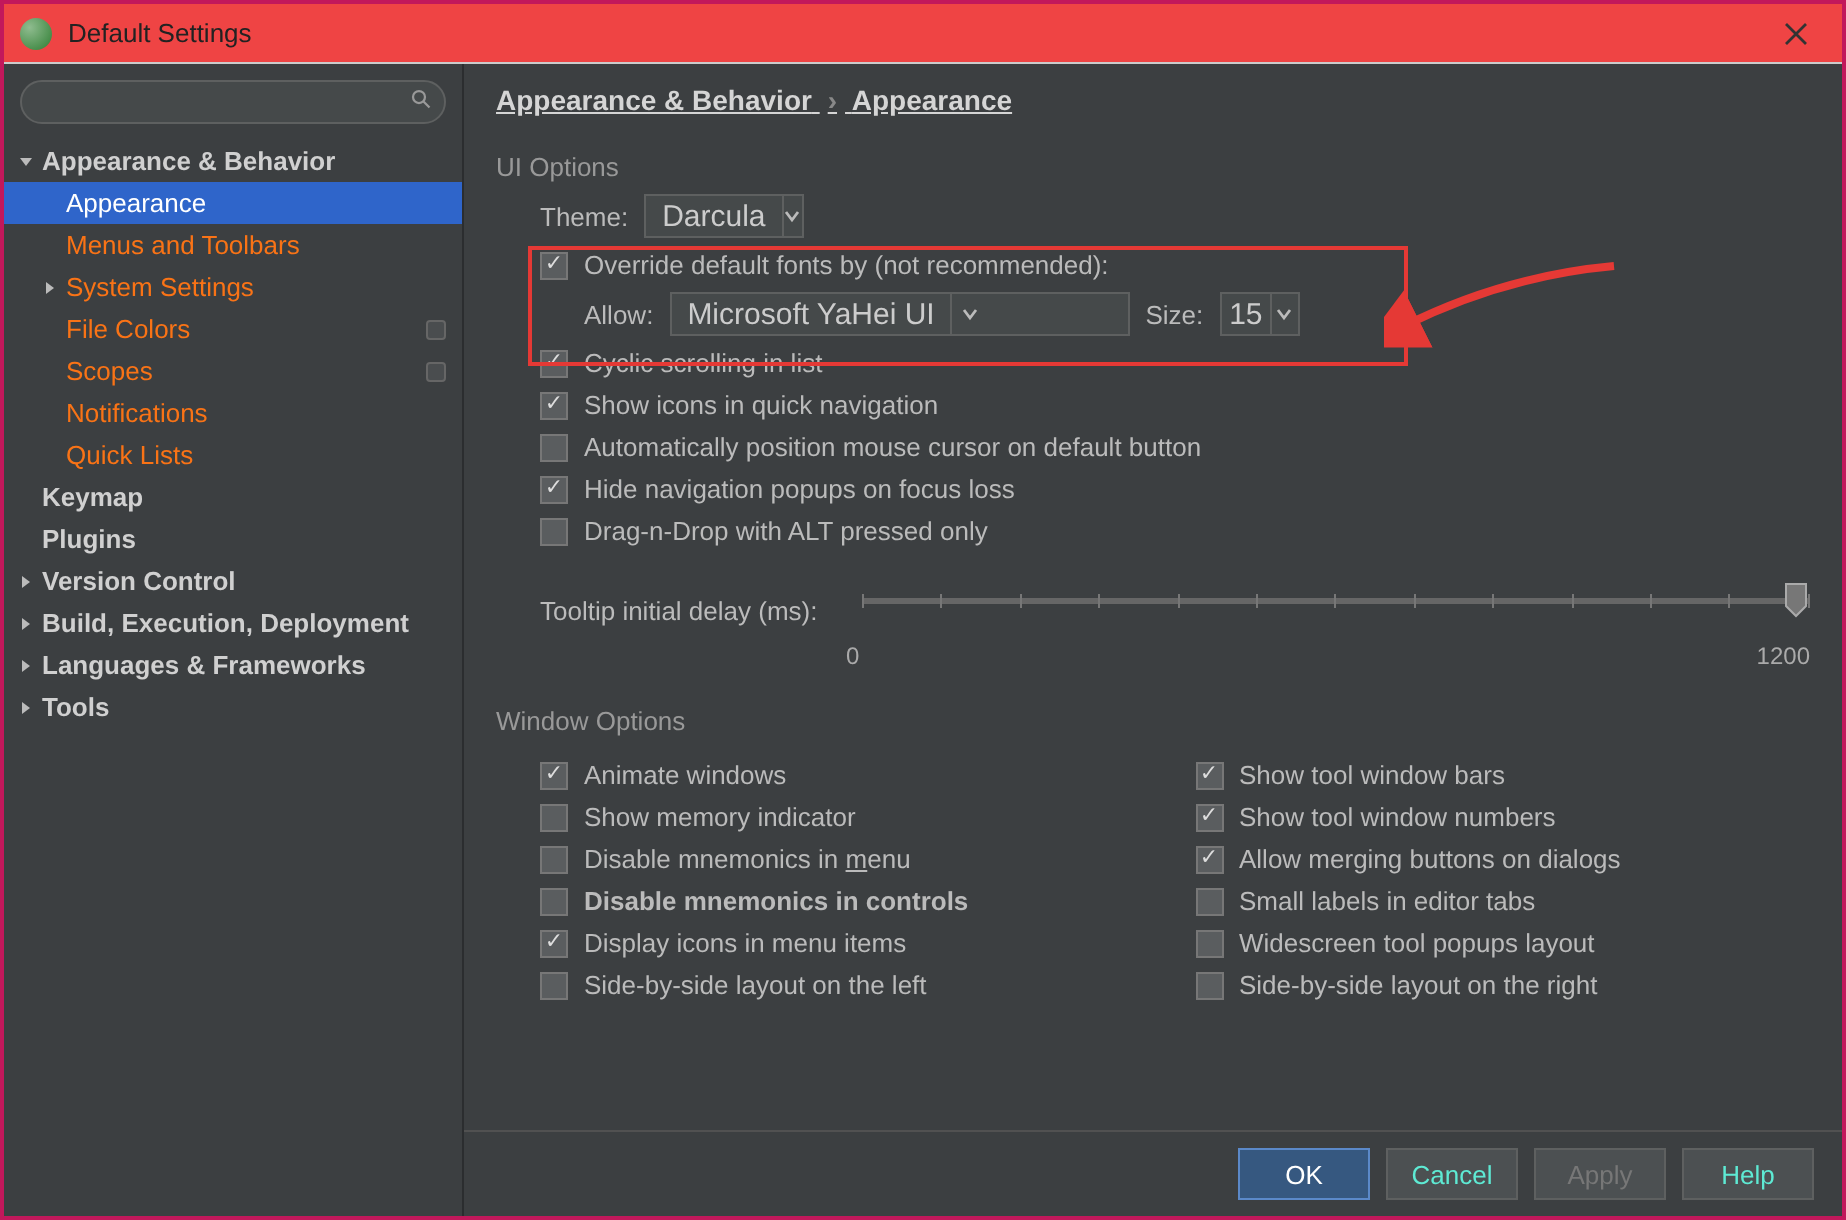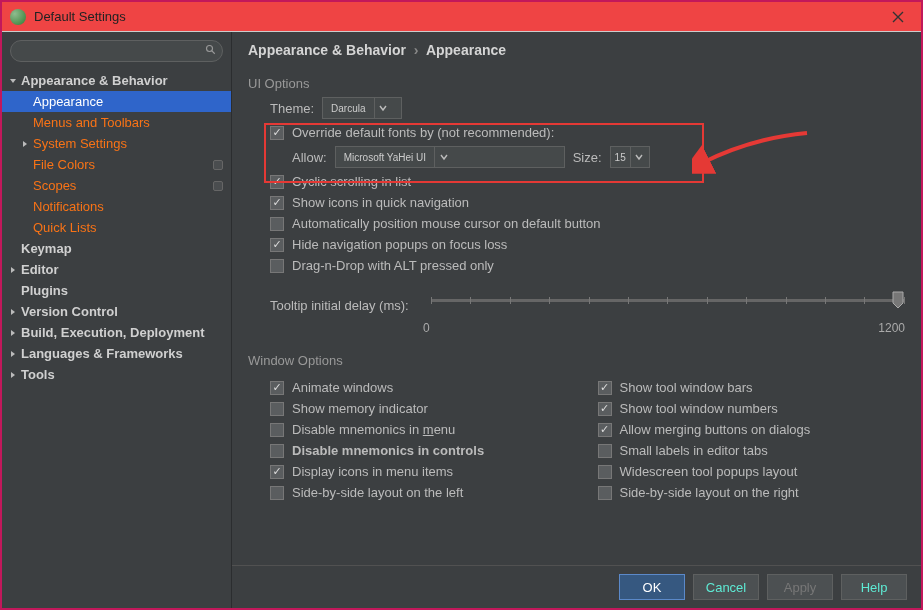--- a/index.html
+++ b/index.html
@@ -115,20 +115,21 @@
     display: flex;
     flex-direction: column;
     position: relative;
     overflow: hidden;
   }
   .breadcrumb {
     padding: 10px 16px 8px 16px;
     font-weight: bold;
     color: #d5d5d5;
     font-size: 14px;
+    text-decoration: underline;
   }
   .breadcrumb .sep { color: #888; margin: 0 4px; }
   .scroll-area {
     flex: 1;
     overflow: auto;
     padding: 0 16px 12px 16px;
     position: relative;
   }
   .section-label {
     color: #999;
@@ -142,21 +143,21 @@
     gap: 8px;
   }
   .lblcell { color: #bbb; }
   .select {
     display: flex;
     align-items: center;
     background: #45494a;
     border: 1px solid #5e6060;
     height: 22px;
     color: #ccc;
-    font-size: 10px;
+    font-size: 15px;
   }
   .select .sel-val { padding: 0 8px; }
   .select .sel-arrow {
     width: 18px;
     border-left: 1px solid #5e6060;
     height: 100%;
     display: flex; align-items: center; justify-content: center;
   }
   .select .sel-arrow svg { width: 8px; height: 8px; }
   .theme-sel { width: 80px; }
@@ -326,28 +327,20 @@
           </div>
           <div class="tree-item level1">
             <span class="chevron"></span>
             <span class="lbl">Quick Lists</span>
           </div>
           <div class="tree-item top">
             <span class="chevron"></span>
             <span class="lbl">Keymap</span>
           </div>
           <div class="tree-item top">
-            <span class="chevron">
-              <svg viewBox="0 0 8 8">
-                <path d="M2 1 L6 4 L2 7" fill="#bbb"></path>
-              </svg>
-            </span>
-            <span class="lbl">Editor</span>
-          </div>
-          <div class="tree-item top">
             <span class="chevron"></span>
             <span class="lbl">Plugins</span>
           </div>
           <div class="tree-item top">
             <span class="chevron">
               <svg viewBox="0 0 8 8">
                 <path d="M2 1 L6 4 L2 7" fill="#bbb"></path>
               </svg>
             </span>
             <span class="lbl">Version Control</span>

